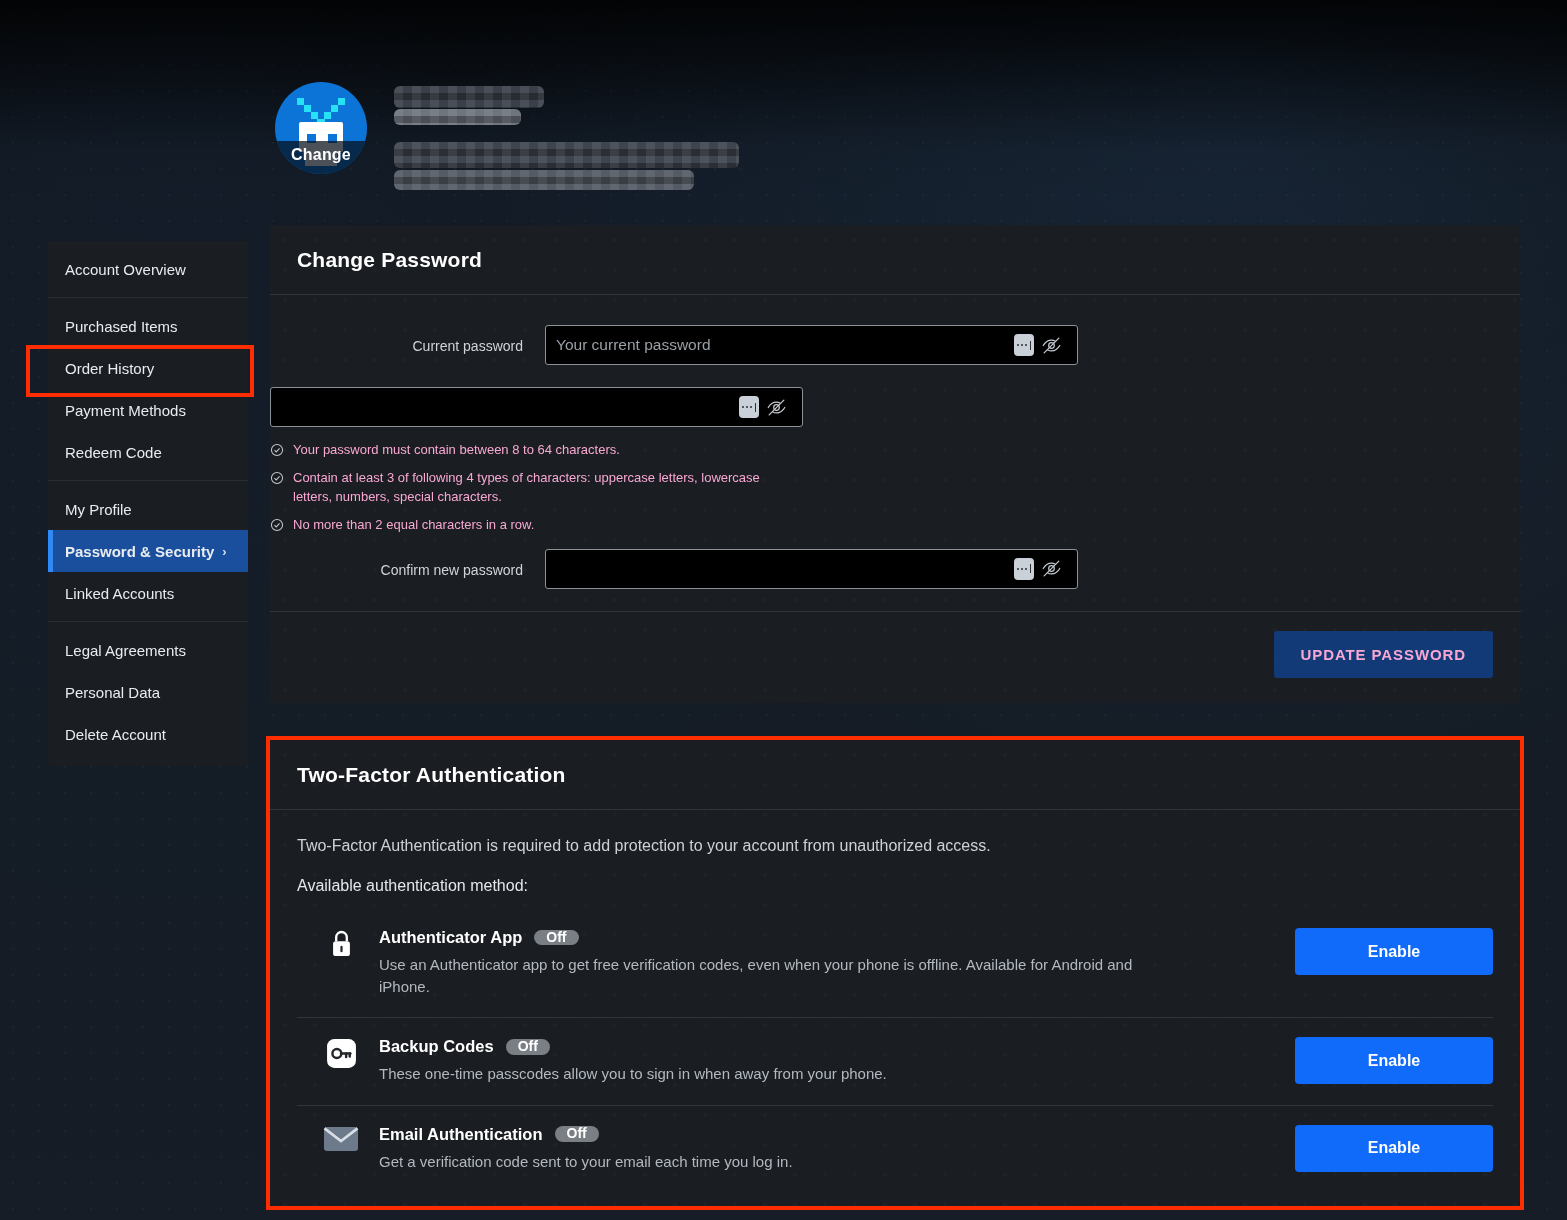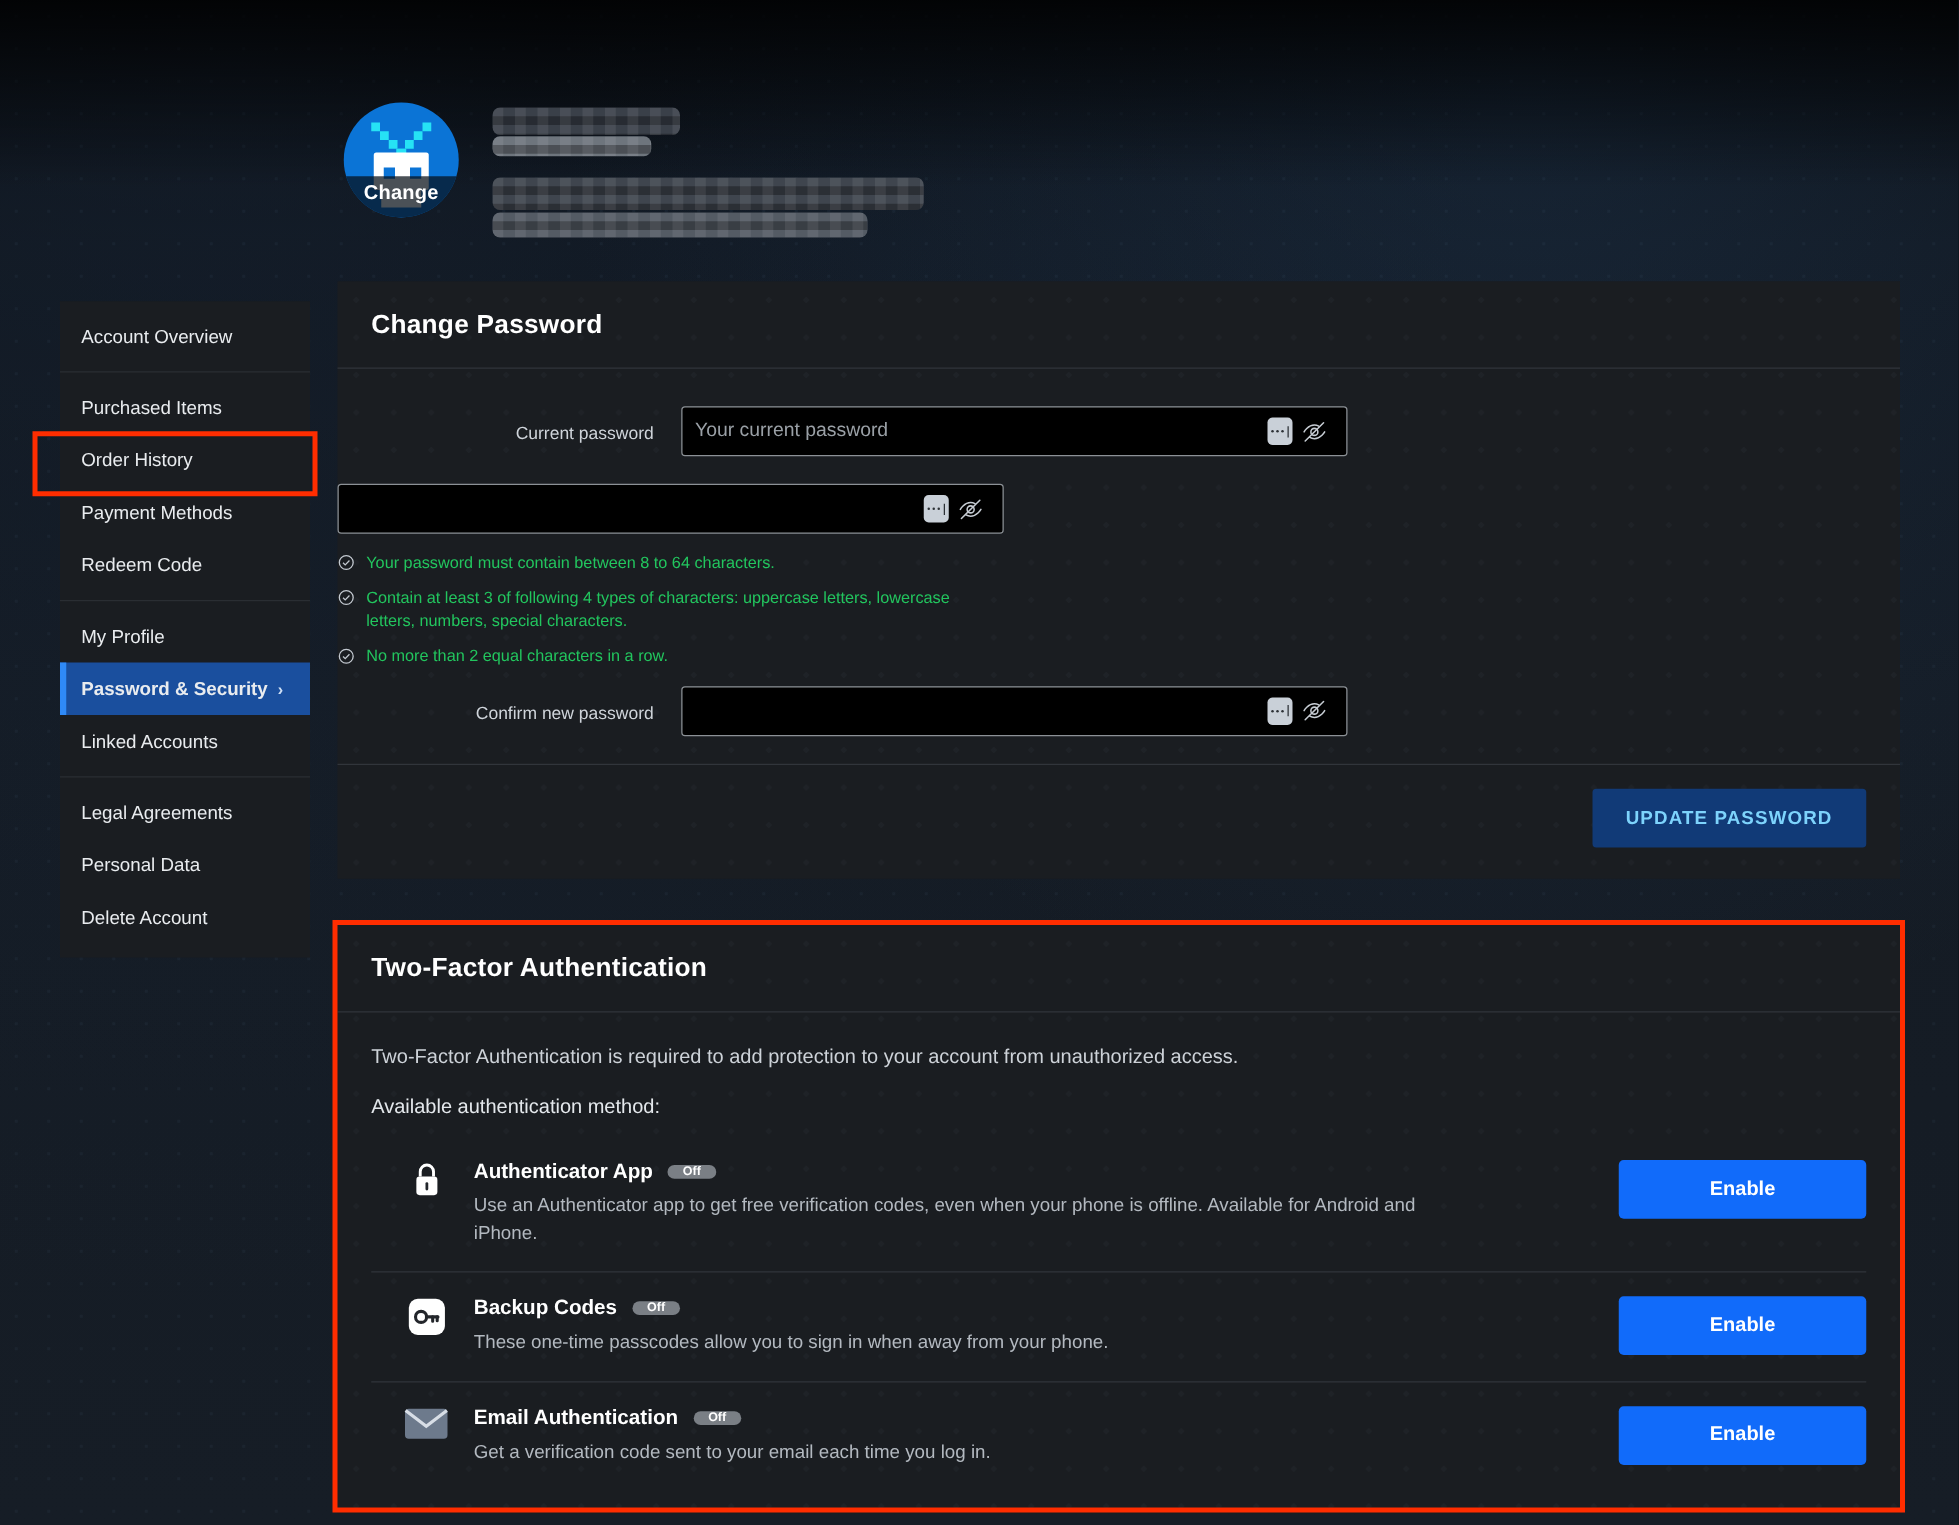--- a/index.html
+++ b/index.html
@@ -122,44 +122,44 @@
     width:20px; height:22px; border-radius:4px; background:#c9d0d8;
     display:flex; align-items:center; justify-content:center; gap:1.5px;
     flex:none; cursor:pointer;
   }
   .pm-icon i { width:2.5px; height:2.5px; border-radius:50%; background:#2c3136; display:block; }
   .pm-icon b { width:1.6px; height:9px; background:#2c3136; display:block; margin-left:1px;}
   .eye-btn { width:34px; height:30px; display:flex; align-items:center; justify-content:center; cursor:pointer; flex:none; }
 
   .rules { margin-top:14px; }
   .rule { display:flex; gap:9px; margin-bottom:10px; }
-  .rule .txt { color:#22c55e; font-size:13px; line-height:1.42; max-width:490px; }
+  .rule .txt { color:#f9a8d4; font-size:13px; line-height:1.42; max-width:490px; }
 
   .divider { height:1px; background:#31353b; margin:22px 0 0; position:relative; z-index:1; }
   .actions { position:relative; z-index:1; display:flex; justify-content:flex-end; padding:19px 27px 0; }
   .btn-update {
-    background:#113a77; color:#7dd3fc; border:none; border-radius:3px;
+    background:#113a77; color:#f9a8d4; border:none; border-radius:3px;
     height:47px; padding:0 27px; font-size:15px; font-weight:700;
     letter-spacing:.9px; cursor:pointer; font-family:"Liberation Sans", sans-serif;
   }
 
   
   .tfa-body { position:relative; z-index:1; padding:27px 27px 0; }
   .tfa-lead { color:#cdd2d8; font-size:16px; }
   .tfa-sub  { color:#e4e8ec; font-size:16px; margin-top:22px; }
   .method {
     display:flex; align-items:flex-start; padding:19px 0 19px 24px; gap:18px;
   }
   .method + .method { border-top:1px solid #31353b; }
   .m-icon { width:40px; flex:none; display:flex; align-items:center; justify-content:center; }
   .m-main { flex:1; }
   .m-titlerow { display:flex; align-items:center; gap:12px; }
   .m-title { color:#ffffff; font-size:16.5px; font-weight:600; }
   .badge {
-    background:#7a7f85; color:#ffffff; font-size:10px; font-weight:700;
+    background:#7a7f85; color:#ffffff; font-size:14px; font-weight:700;
     border-radius:11px; padding:0 12px; line-height:1.1;
   }
   .m-desc { color:#b3b9c0; font-size:15px; line-height:1.48; margin-top:7px; max-width:760px; }
   .btn-enable {
     background:#116bfa; color:#ffffff; border:none; border-radius:4px;
     width:198px; height:47px; font-size:16px; font-weight:700; cursor:pointer;
     flex:none; font-family:"Liberation Sans", sans-serif;
   }
 
   

